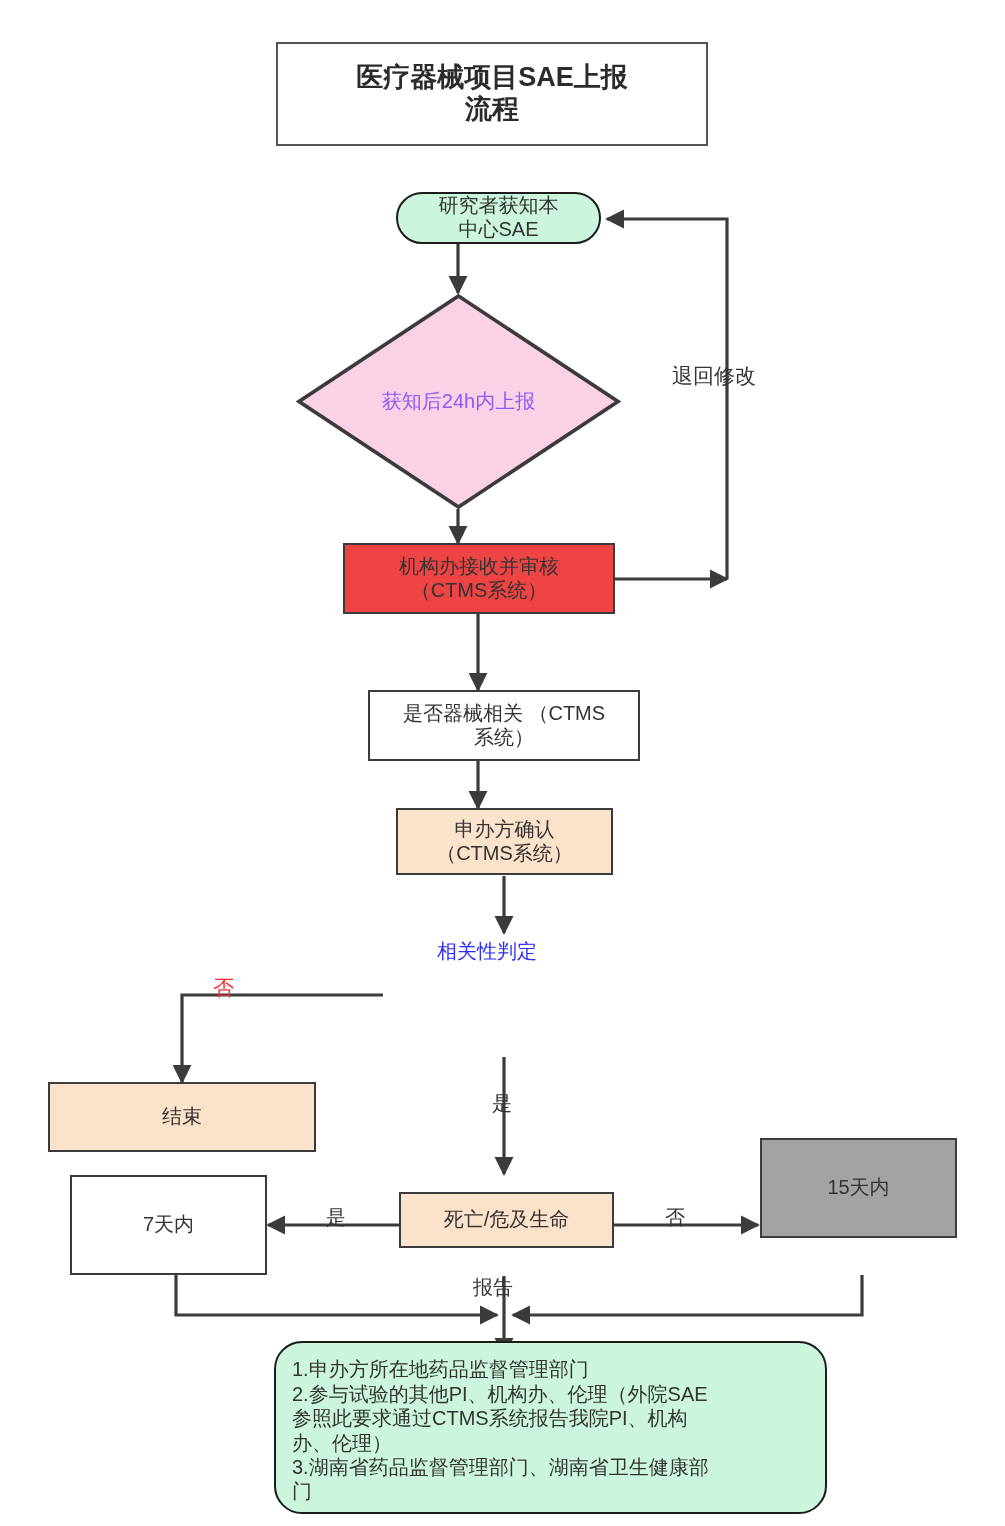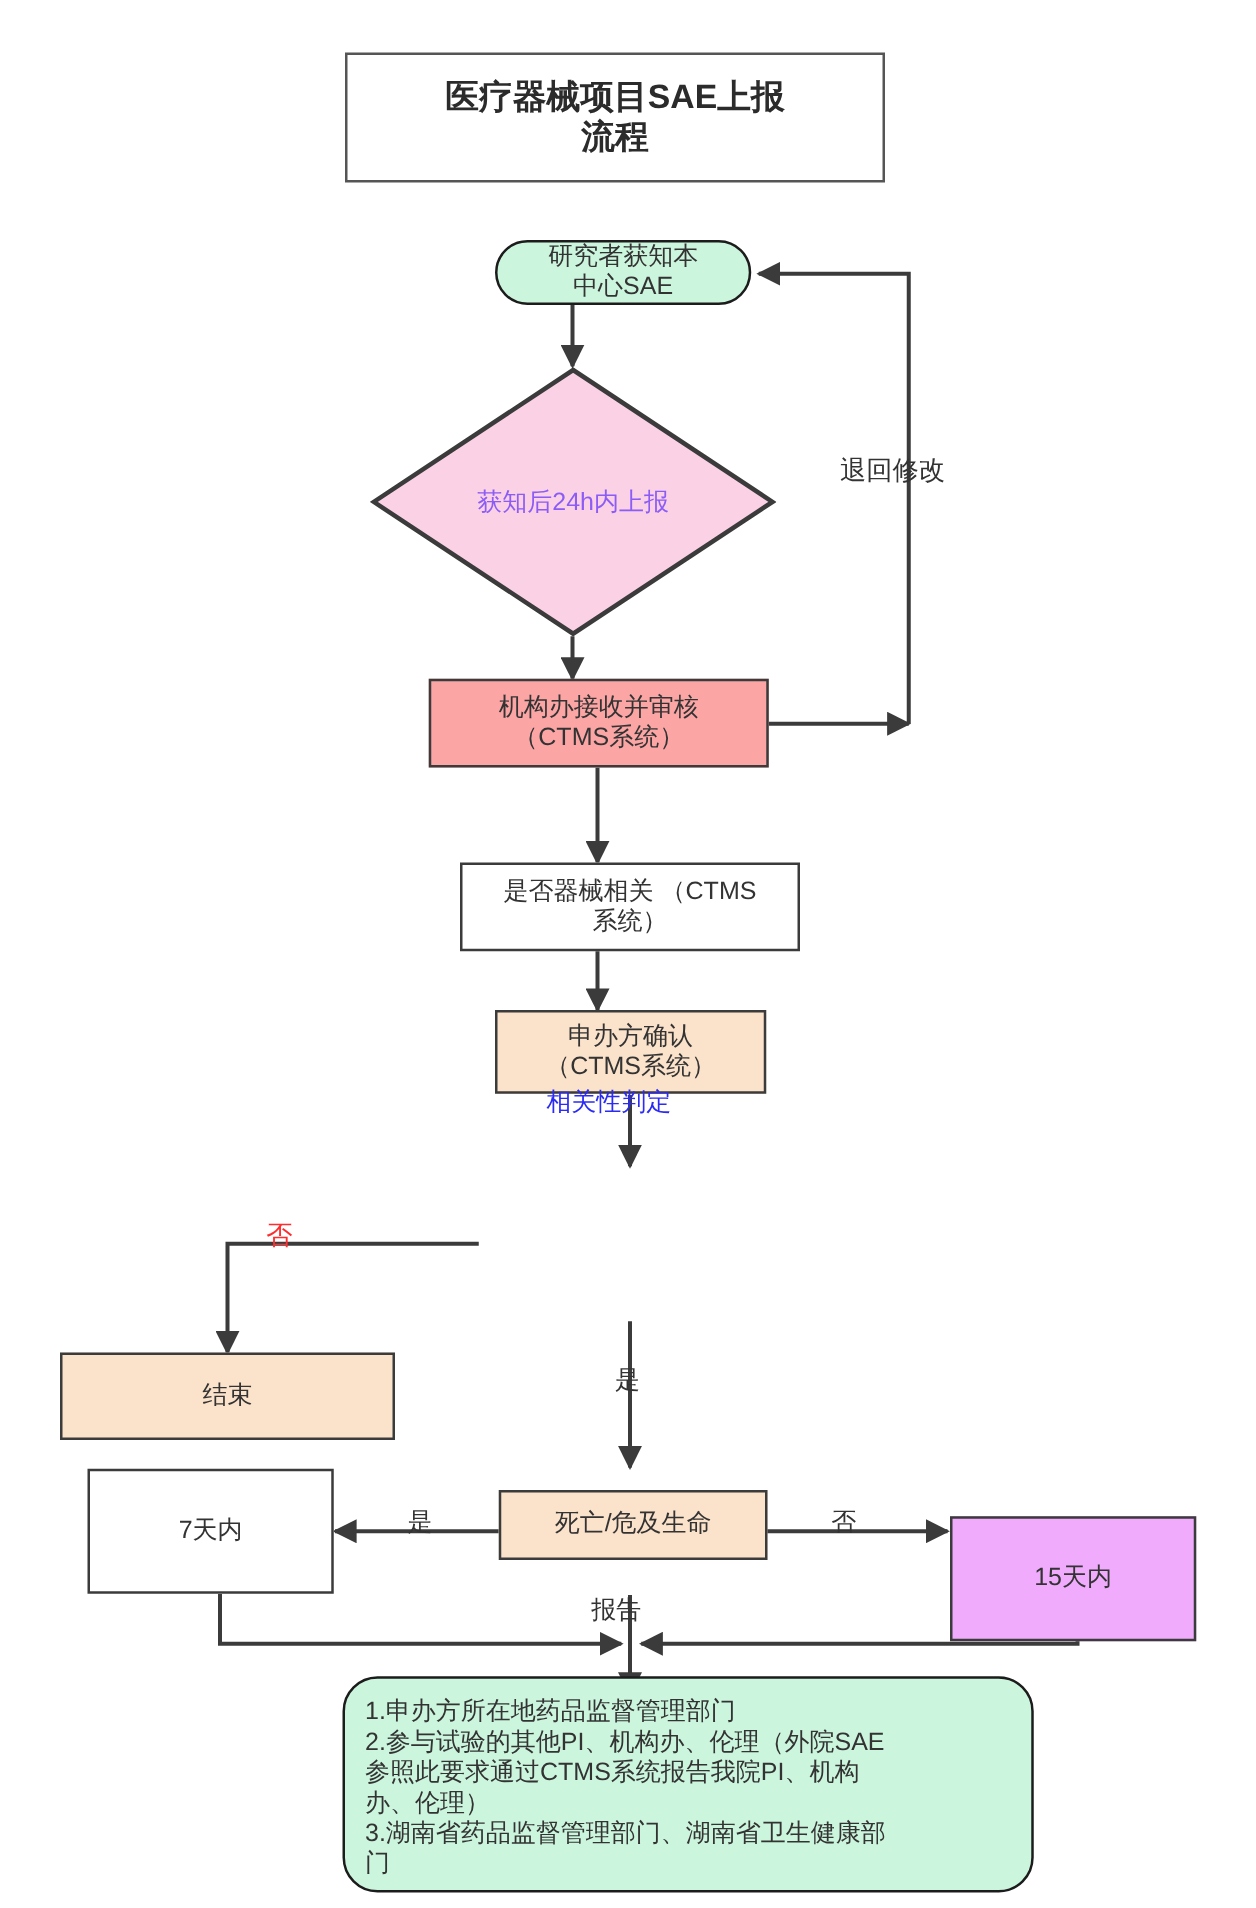--- a/index.html
+++ b/index.html
@@ -134,50 +134,50 @@
   <div class="node rounded" style="left:396px; top:180px; width:205px; height:52px; background:#ccf5dd; font-size:20px;">研究者获知本
 中心SAE</div>
 
   <div class="diamond-wrap" style="left:296px; top:281px; width:325px; height:217px;">
     <svg width="325" height="217" viewBox="0 0 325 217" xmlns="http://www.w3.org/2000/svg">
       <polygon points="162.5,3 322,108.5 162.5,214 3,108.5" fill="#fbd1e5" stroke="#3b3b3b" stroke-width="3.6"></polygon>
     </svg>
     <div class="diamond-label" style="font-size:20px;">获知后24h内上报</div>
   </div>
 
-  <div class="node rect" style="left:343px; top:531px; width:272px; height:71px; background:#fca5a5; font-size:20px;">机构办接收并审核
+  <div class="node rect" style="left:343px; top:531px; width:272px; height:71px; background:#ef4444; font-size:20px;">机构办接收并审核
 （CTMS系统）</div>
 
   <div class="node rect" style="left:368px; top:678px; width:272px; height:71px; background:#ffffff; font-size:20px;">是否器械相关 （CTMS
 系统）</div>
 
   <div class="node rect" style="left:396px; top:796px; width:217px; height:67px; background:#fbe2ca; font-size:20px;">申办方确认
 （CTMS系统）</div>
 
 
   <div class="node rect" style="left:48px; top:1070px; width:268px; height:70px; background:#fbe2ca; font-size:20px;">结束</div>
 
   <div class="node rect" style="left:70px; top:1163px; width:197px; height:100px; background:#ffffff; font-size:20px;">7天内</div>
 
   <div class="node rect" style="left:399px; top:1180px; width:215px; height:56px; background:#fbe2ca; font-size:20px;">死亡/危及生命</div>
 
-  <div class="node rect" style="left:760px; top:1201px; width:197px; height:100px; background:#f0abfc; font-size:20px;">15天内</div>
+  <div class="node rect" style="left:760px; top:1126px; width:197px; height:100px; background:#a3a3a3; font-size:20px;">15天内</div>
 
   <div class="node rounded final-node" style="left:274px; top:1329px; width:553px; height:173px; background:#ccf5dd;">
     <div class="final-text" style="font-size:20px;">1.申办方所在地药品监督管理部门
 2.参与试验的其他PI、机构办、伦理（外院SAE
 参照此要求通过CTMS系统报告我院PI、机构
 办、伦理）
 3.湖南省药品监督管理部门、湖南省卫生健康部
 门</div>
   </div>
 
   <div class="edge-label" style="left:672px; top:350px; font-size:21px;">退回修改</div>
 
-  <div class="edge-label blue" style="left:437px; top:856px; font-size:20px;">相关性判定</div>
+  <div class="edge-label blue" style="left:437px; top:926px; font-size:20px;">相关性判定</div>
 
   <div class="edge-label red" style="left:213px; top:962px; font-size:21px;">否</div>
 
   <div class="edge-label" style="left:492px; top:1078px; font-size:20px;">是</div>
 
   <div class="edge-label" style="left:326px; top:1192px; font-size:20px;">是</div>
 
   <div class="edge-label" style="left:665px; top:1192px; font-size:20px;">否</div>
 
   <div class="edge-label" style="left:473px; top:1262px; font-size:20px;">报告</div>

